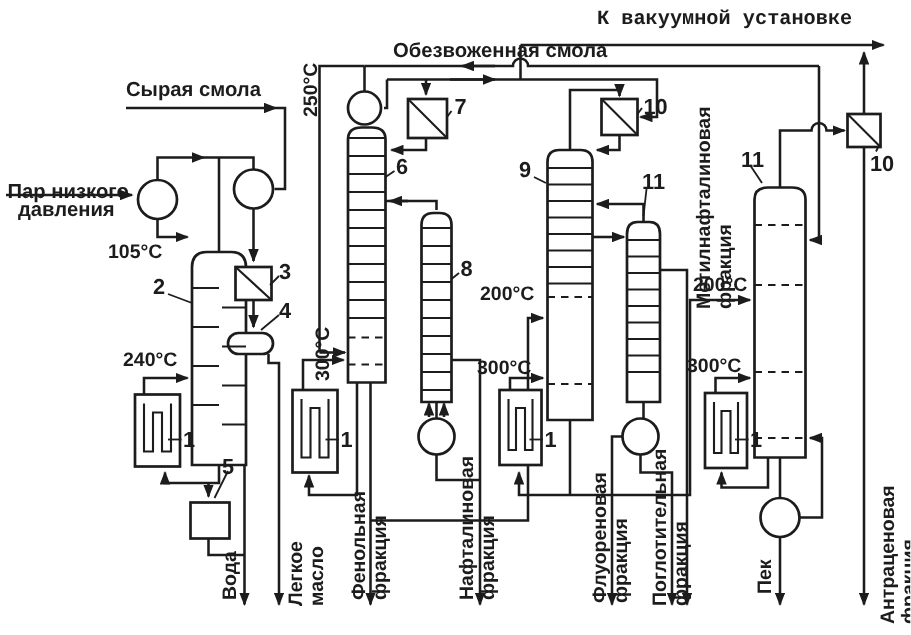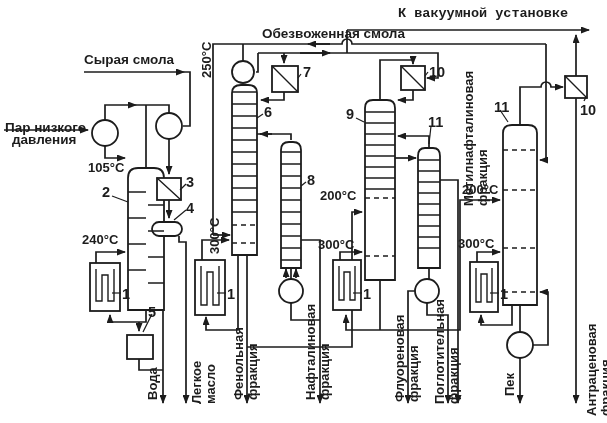--- a/index.html
+++ b/index.html
@@ -157,21 +157,21 @@
     <path d="M490,293 H499"></path>
   </g>
 </svg>
 
 <div class="hl" style="left:398px;top:6px;font-family:Liberation Mono, monospace;">К вакуумной установке</div>
 <div class="hl" style="left:262px;top:26px;">Обезвоженная смола</div>
 <div class="hl" style="left:84px;top:52px;">Сырая смола</div>
 <div class="hl" style="left:5px;top:120px;">Пар низкого</div>
 <div class="hl" style="left:12px;top:132px;">давления</div>
 
-<div class="hl t" style="left:88px;top:160px;">105°C</div>
+<div class="hl t" style="left:72px;top:160px;">105°C</div>
 <div class="hl t" style="left:82px;top:232px;">240°C</div>
 <div class="hl t" style="left:320px;top:188px;">200°C</div>
 <div class="hl t" style="left:318px;top:237px;">300°C</div>
 <div class="hl t" style="left:462px;top:182px;">200°C</div>
 <div class="hl t" style="left:458px;top:236px;">300°C</div>
 <div class="vl t" style="left:200px;top:78px;">250°C</div>
 <div class="vl t" style="left:208px;top:254px;">300°C</div>
 
 <div class="vl" style="left:146px;top:400px;">Вода</div>
 <div class="vl" style="left:190px;top:404px;">Легкое

